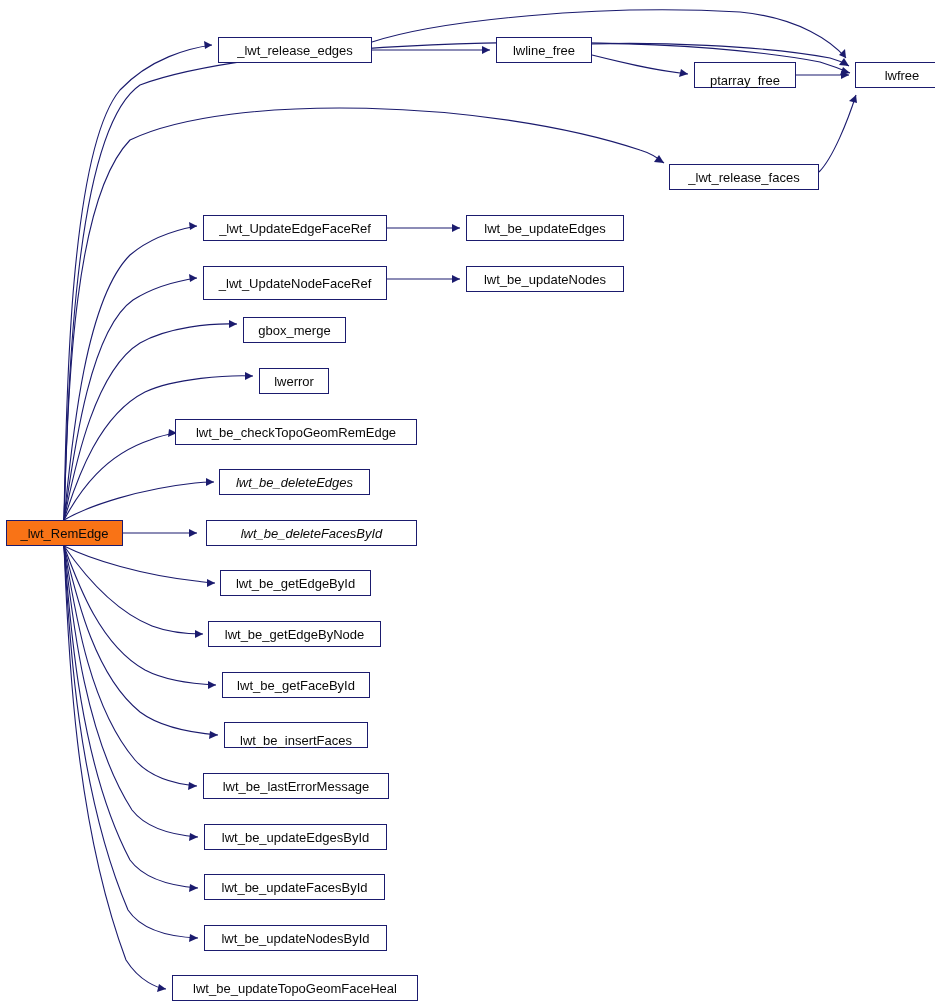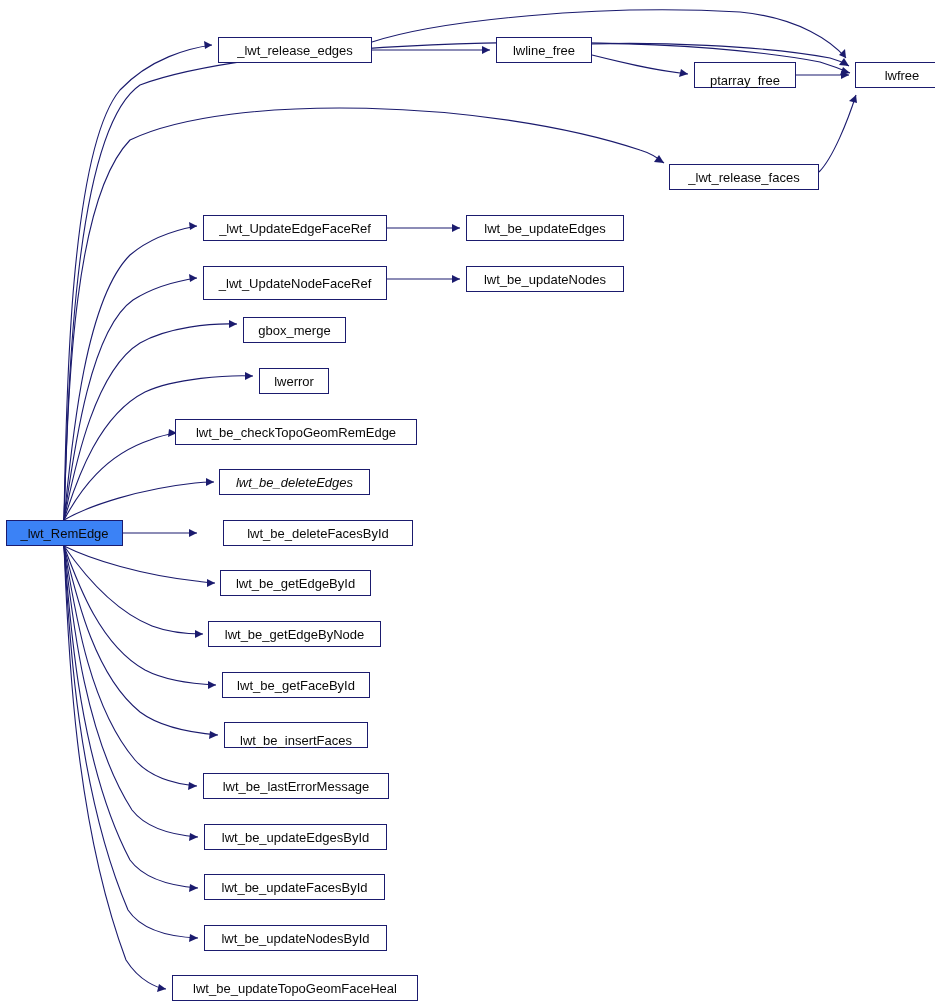--- a/index.html
+++ b/index.html
@@ -23,21 +23,21 @@
     color: #0a0a0a;
     font-size: 13px;
     line-height: 1;
     display: flex;
     align-items: center;
     justify-content: center;
     white-space: nowrap;
     padding: 0 22px;
   }
   .node.root {
-    background: #3b82f6;
+    background: #f97316;
     border-color: #1b1b6e;
   }
   svg.edges {
     position: absolute;
     left: 0;
     top: 0;
     width: 935px;
     height: 1008px;
     overflow: visible;
   }
@@ -176,21 +176,21 @@
       </div>
       <div class="node" style="left: 259px; top: 368px; width: 70px; height: 26px;">
         <span>lwerror</span>
       </div>
       <div class="node" style="left: 175px; top: 419px; width: 242px; height: 26px;">
         <span>lwt_be_checkTopoGeomRemEdge</span>
       </div>
       <div class="node" style="left: 219px; top: 469px; width: 151px; height: 26px; font-style: italic;">
         <span>lwt_be_deleteEdges</span>
       </div>
-      <div class="node" style="left: 223px; top: 520px; width: 190px; height: 26px;">
+      <div class="node" style="left: 206px; top: 520px; width: 211px; height: 26px; font-style: italic;">
         <span>lwt_be_deleteFacesById</span>
       </div>
       <div class="node" style="left: 220px; top: 570px; width: 151px; height: 26px;">
         <span>lwt_be_getEdgeById</span>
       </div>
       <div class="node" style="left: 208px; top: 621px; width: 173px; height: 26px;">
         <span>lwt_be_getEdgeByNode</span>
       </div>
       <div class="node" style="left: 222px; top: 672px; width: 148px; height: 26px;">
         <span>lwt_be_getFaceById</span>

